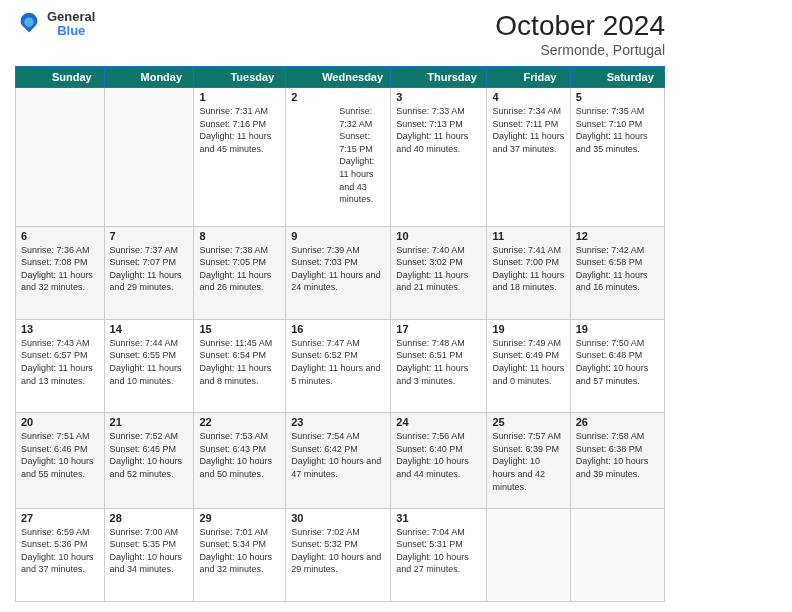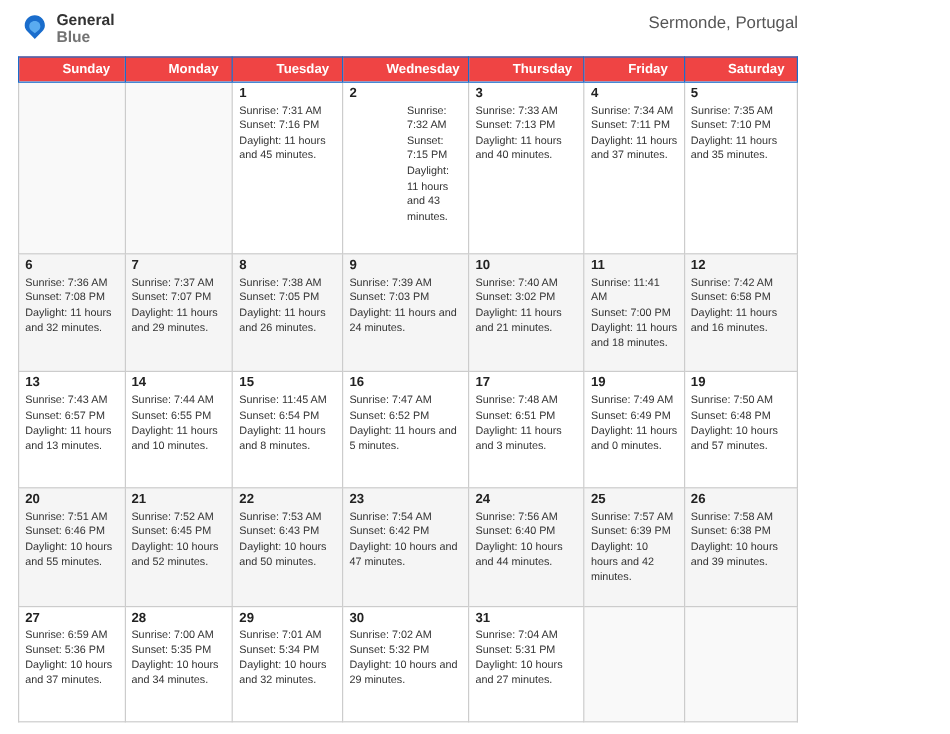--- a/index.html
+++ b/index.html
@@ -29,21 +29,21 @@
       gap: 4px;
     }
     .logo-text {
       display: flex;
       flex-direction: column;
       font-size: 13px;
       font-weight: bold;
       line-height: 1.1;
     }
     .logo-general { color: #333; }
-    .logo-blue { color: #737373; }
+    .logo-blue { color: #3b82f6; text-align: center; }
     .logo-icon {
       width: 28px;
       height: 28px;
     }
     .title-block {
       text-align: right;
     }
     .month-title {
       font-size: 28px;
       font-weight: normal;
@@ -91,40 +91,41 @@
       line-height: 1.4;
       color: #333;
     }
     tr:nth-child(even) td {
       background: #f5f5f5;
     }
     tr:nth-child(odd) td {
       background: #ffffff;
     }
     .calendar thead tr th {
-      background: #ef4444;
+      background: #0f766e;
       padding-left: 36px;
     }
   </style>
 </head>
 <body>
 
 <div class="container">
   <div class="header">
     <div class="logo">
       <svg class="logo-icon" viewBox="0 0 30 30" xmlns="http://www.w3.org/2000/svg">
         <path d="M15 3 C10 3, 6 7, 6 12 C6 14, 7 16, 8.5 17.5 L15 24 L21.5 17.5 C23 16, 24 14, 24 12 C24 7, 20 3, 15 3Z" fill="#1a6dcc"></path>
         <path d="M15 8 C12 8, 10 10, 10 13 C10 15, 11.5 16.5, 13 17.5 L15 19 L17 17.5 C18.5 16.5, 20 15, 20 13 C20 10, 18 8, 15 8Z" fill="#5aabf0"></path>
       </svg>
       <div class="logo-text">
         <span class="logo-general">General</span>
         <span class="logo-blue">Blue</span>
       </div>
     </div>
     <div class="title-block">
+      <div class="month-title">October 2024</div>
       <div class="subtitle">Sermonde, Portugal</div>
     </div>
   </div>
 
   <table class="calendar">
     <thead>
       <tr>
         <th>Sunday</th>
         <th>Monday</th>
         <th>Tuesday</th>
@@ -195,21 +196,21 @@
 Daylight: 11 hours and 24 minutes.</div>
           </td>
           <td>
             <span class="day-num">10</span>
             <div class="day-info" style="white-space: pre-line;">Sunrise: 7:40 AM
 Sunset: 3:02 PM
 Daylight: 11 hours and 21 minutes.</div>
           </td>
           <td>
             <span class="day-num">11</span>
-            <div class="day-info" style="white-space: pre-line;">Sunrise: 11:41 AM
+            <div class="day-info" style="white-space: pre-line;">Sunrise: 7:41 AM
 Sunset: 7:00 PM
 Daylight: 11 hours and 18 minutes.</div>
           </td>
           <td>
             <span class="day-num">12</span>
             <div class="day-info" style="white-space: pre-line;">Sunrise: 7:42 AM
 Sunset: 6:58 PM
 Daylight: 11 hours and 16 minutes.</div>
           </td>
         </tr>

